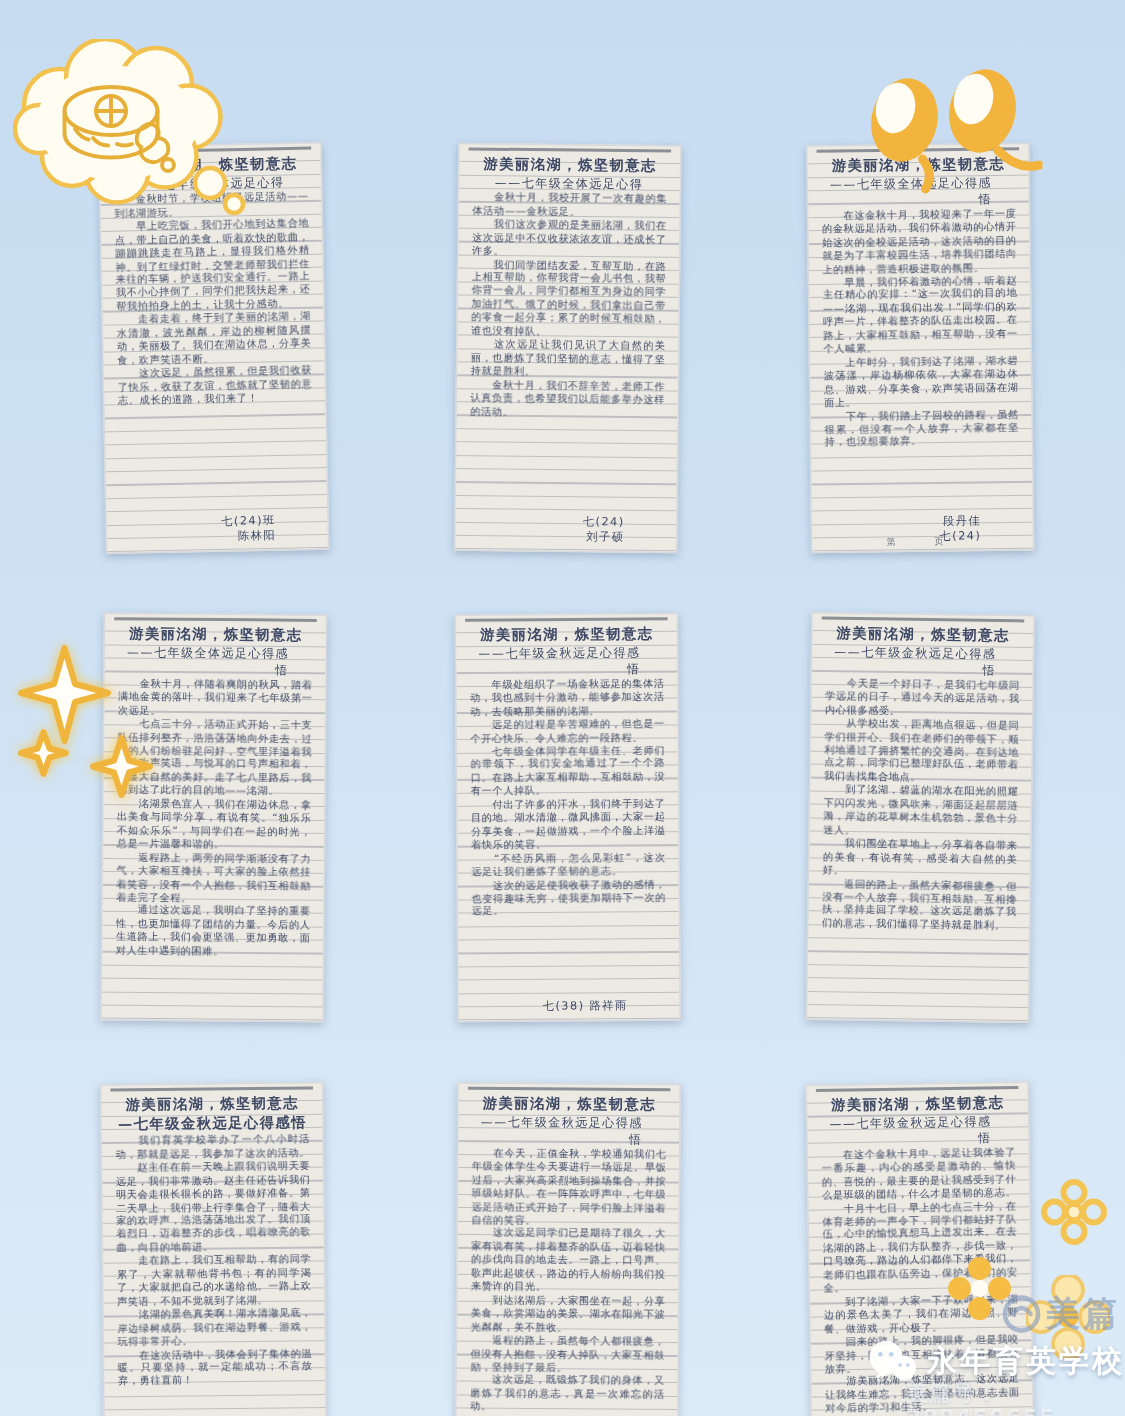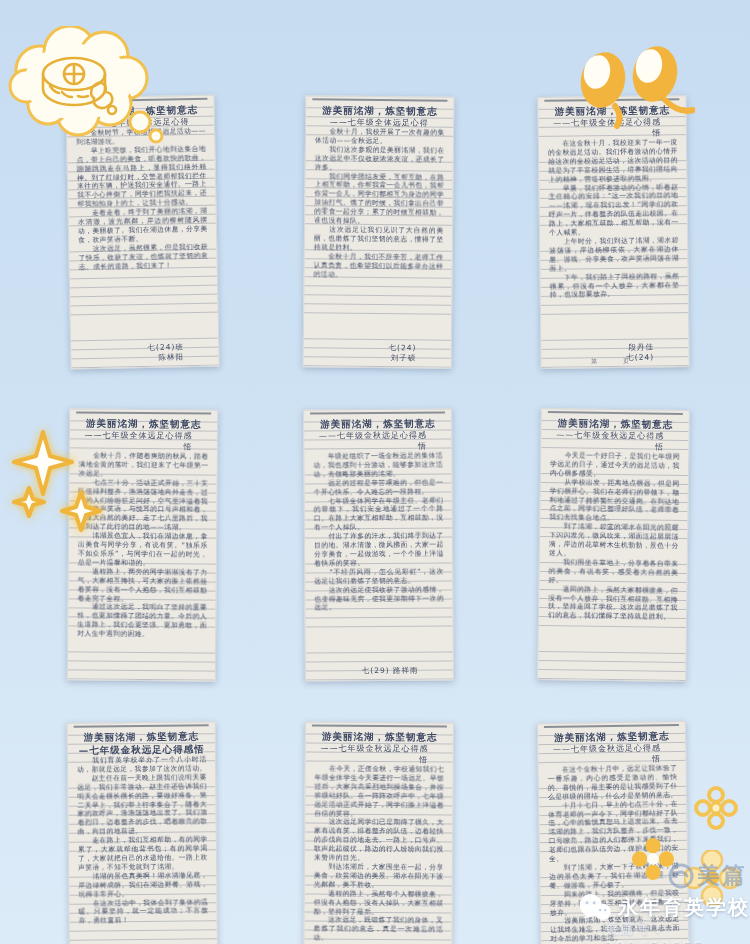--- a/index.html
+++ b/index.html
@@ -143,21 +143,21 @@
   </figure>
   <figure class="page">
     <div class="essay-title">游美丽洺湖，炼坚韧意志</div>
     <div class="essay-sub">——七年级金秋远足心得感悟</div>
     <div class="essay-body">　　年级处组织了一场金秋远足的集体活动，我也感到十分激动，能够参加这次活动，去领略那美丽的洺湖。
 　　远足的过程是辛苦艰难的，但也是一个开心快乐、令人难忘的一段路程。
 　　七年级全体同学在年级主任、老师们的带领下，我们安全地通过了一个个路口。在路上大家互相帮助，互相鼓励，没有一个人掉队。
 　　付出了许多的汗水，我们终于到达了目的地。湖水清澈，微风拂面，大家一起分享美食，一起做游戏，一个个脸上洋溢着快乐的笑容。
 　　“不经历风雨，怎么见彩虹”，这次远足让我们磨炼了坚韧的意志。
 　　这次的远足使我收获了激动的感情，也变得趣味无穷，使我更加期待下一次的远足。</div>
-    <div class="essay-sign">七(29) 路祥雨</div>
+    <div class="essay-sign">七(38) 路祥雨</div>
 
   </figure>
   <figure class="page">
     <div class="essay-title">游美丽洺湖，炼坚韧意志</div>
     <div class="essay-sub">——七年级金秋远足心得感悟</div>
     <div class="essay-body">　　今天是一个好日子，是我们七年级同学远足的日子，通过今天的远足活动，我内心很多感受。
 　　从学校出发，距离地点很远，但是同学们很开心。我们在老师们的带领下，顺利地通过了拥挤繁忙的交通岗。在到达地点之前，同学们已整理好队伍，老师带着我们去找集合地点。
 　　到了洺湖，碧蓝的湖水在阳光的照耀下闪闪发光，微风吹来，湖面泛起层层涟漪，岸边的花草树木生机勃勃，景色十分迷人。
 　　我们围坐在草地上，分享着各自带来的美食，有说有笑，感受着大自然的美好。
 　　返回的路上，虽然大家都很疲惫，但没有一个人放弃，我们互相鼓励、互相搀扶，坚持走回了学校。这次远足磨炼了我们的意志，我们懂得了坚持就是胜利。</div>

